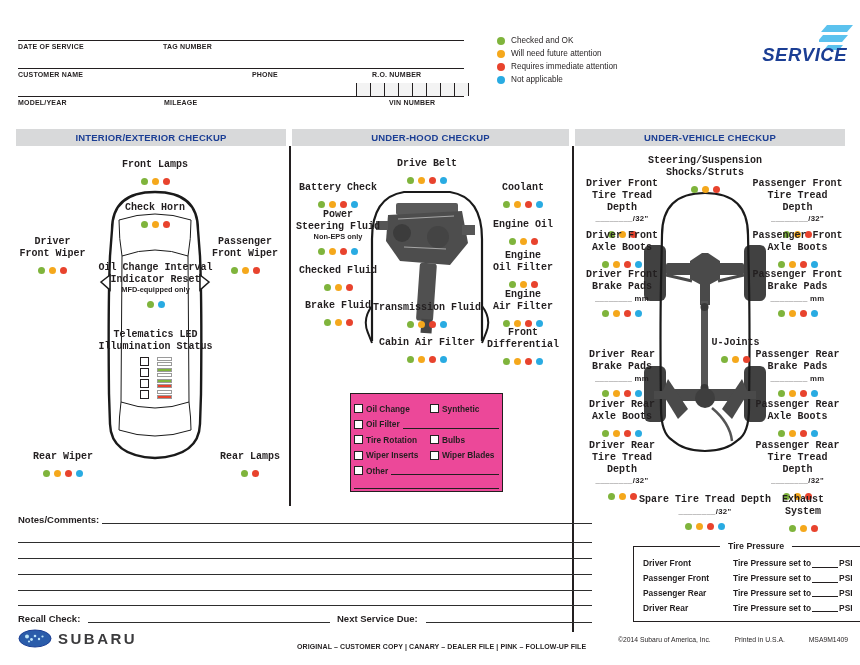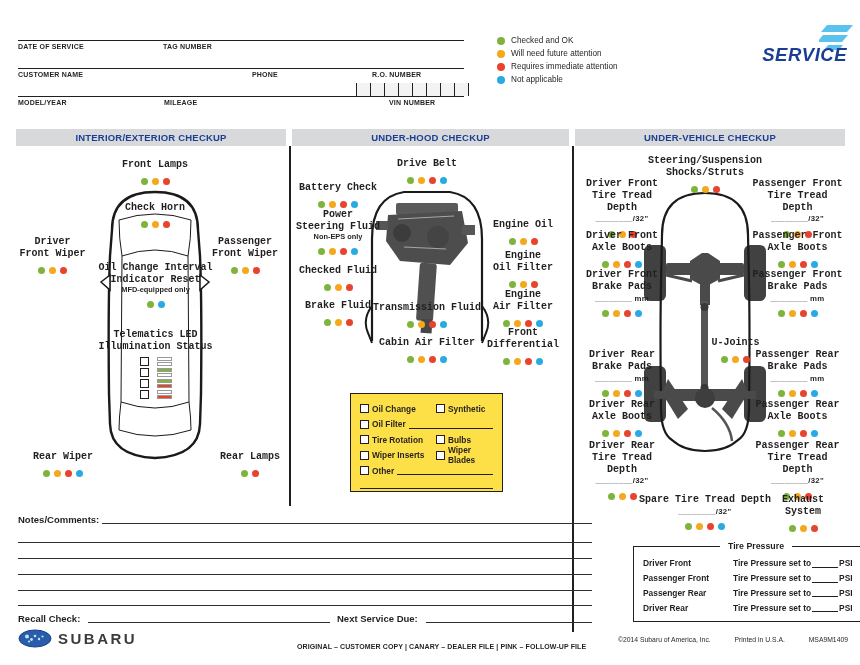--- a/index.html
+++ b/index.html
@@ -24,21 +24,21 @@
   .legend-row{position:absolute;display:flex;align-items:center;gap:6px;font-size:8.2px;font-weight:400;}
   .vin{position:absolute;display:flex;background:#f3f3f3;border-right:1px solid #231f20;height:13px;}
   .vin i{flex:1;border-left:1px solid #231f20;}
   .xlogo{position:absolute;color:#1b3e94;font-style:italic;font-weight:800;text-align:right;}
   .xrow{display:flex;align-items:center;justify-content:flex-end;}
   .xmain{font-size:33px;letter-spacing:-1.5px;line-height:1;}
   .xsubt{font-size:18.5px;letter-spacing:.5px;line-height:1;margin-top:-4px;padding-right:3px;}
   .led-row{display:flex;align-items:center;justify-content:center;gap:5px;height:11px;}
   .led-bar{display:inline-flex;flex-direction:column;gap:1px;}
   .led-seg{width:15px;height:4px;border:1px solid #9a9a9a;box-sizing:border-box;}
-  .sc-box{position:absolute;border:1.5px solid #231f20;background:#fde047;padding:7px 9px;box-sizing:border-box;}
+  .sc-box{position:absolute;border:1.5px solid #231f20;background:#ec4899;padding:7px 3px;box-sizing:border-box;}
   .sc-row{display:flex;align-items:center;height:15.5px;font-size:8.3px;font-weight:700;}
   .sc-col1{width:76px;display:flex;align-items:center;}
   .sc-col2{flex:1;display:flex;align-items:center;}
   .sc-line{flex:1;border-bottom:1px solid #231f20;height:8px;margin-left:3px;}
   .tp-box{position:absolute;border:1.5px solid #231f20;background:#fff;box-sizing:border-box;padding-top:9px;margin-left:33px;}
   .tp-title{position:absolute;top:-6px;left:50%;transform:translateX(-50%);background:#fff;
             padding:0 8px;font-size:8.8px;font-weight:700;white-space:nowrap;}
   .tp-row{display:flex;align-items:center;height:14.8px;font-size:8.4px;font-weight:700;padding:0 9px;}
   .tp-pos{width:90px;}
   .tp-line{width:26px;border-bottom:1px solid #231f20;height:8px;margin:0 1px;}
@@ -212,20 +212,24 @@
       <path d="M36,38 L92,35 M42,66 L84,68" stroke="#ffffff" stroke-width="1" opacity="0.5" fill="none"></path>
     </svg>
   </div>
 
   <div class="abs tc" style="left:367px;top:158px;width:120px;">
     <div class="lbl">Drive Belt</div>
     <div class="dots"><span class="dot" style="background: rgb(127, 180, 60);"></span><span class="dot" style="background: rgb(245, 168, 28);"></span><span class="dot" style="background: rgb(232, 67, 45);"></span><span class="dot" style="background: rgb(41, 171, 226);"></span></div>
   </div>
   <div class="abs tc" style="left:294px;top:182px;width:88px;">
     <div class="lbl">Battery Check</div>
+    <div class="dots"><span class="dot" style="background: rgb(127, 180, 60);"></span><span class="dot" style="background: rgb(245, 168, 28);"></span><span class="dot" style="background: rgb(232, 67, 45);"></span><span class="dot" style="background: rgb(41, 171, 226);"></span></div>
+  </div>
+  <div class="abs tc" style="left:482px;top:182px;width:82px;">
+    <div class="lbl">Coolant</div>
     <div class="dots"><span class="dot" style="background: rgb(127, 180, 60);"></span><span class="dot" style="background: rgb(245, 168, 28);"></span><span class="dot" style="background: rgb(232, 67, 45);"></span><span class="dot" style="background: rgb(41, 171, 226);"></span></div>
   </div>
   <div class="abs tc" style="left:294px;top:209px;width:88px;">
     <div class="lbl">Power
 Steering Fluid</div>
     <div class="sub">Non-EPS only</div>
     <div class="dots"><span class="dot" style="background: rgb(127, 180, 60);"></span><span class="dot" style="background: rgb(245, 168, 28);"></span><span class="dot" style="background: rgb(232, 67, 45);"></span><span class="dot" style="background: rgb(41, 171, 226);"></span></div>
   </div>
   <div class="abs tc" style="left:482px;top:219px;width:82px;">
     <div class="lbl">Engine Oil</div>

